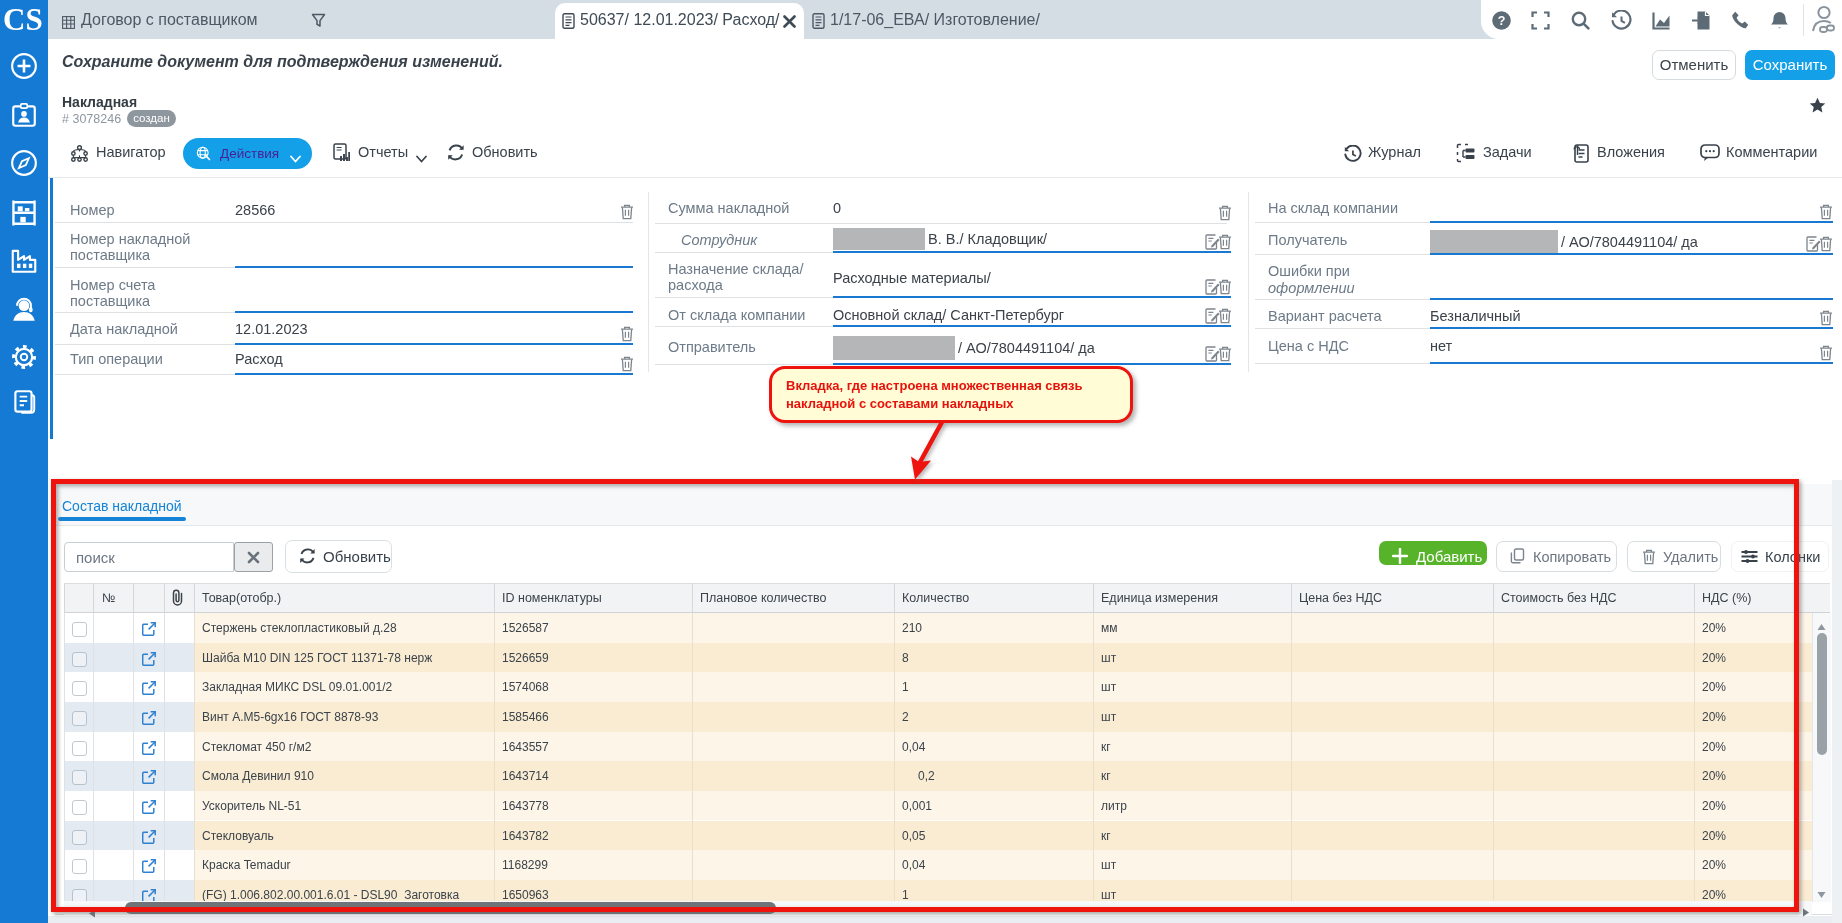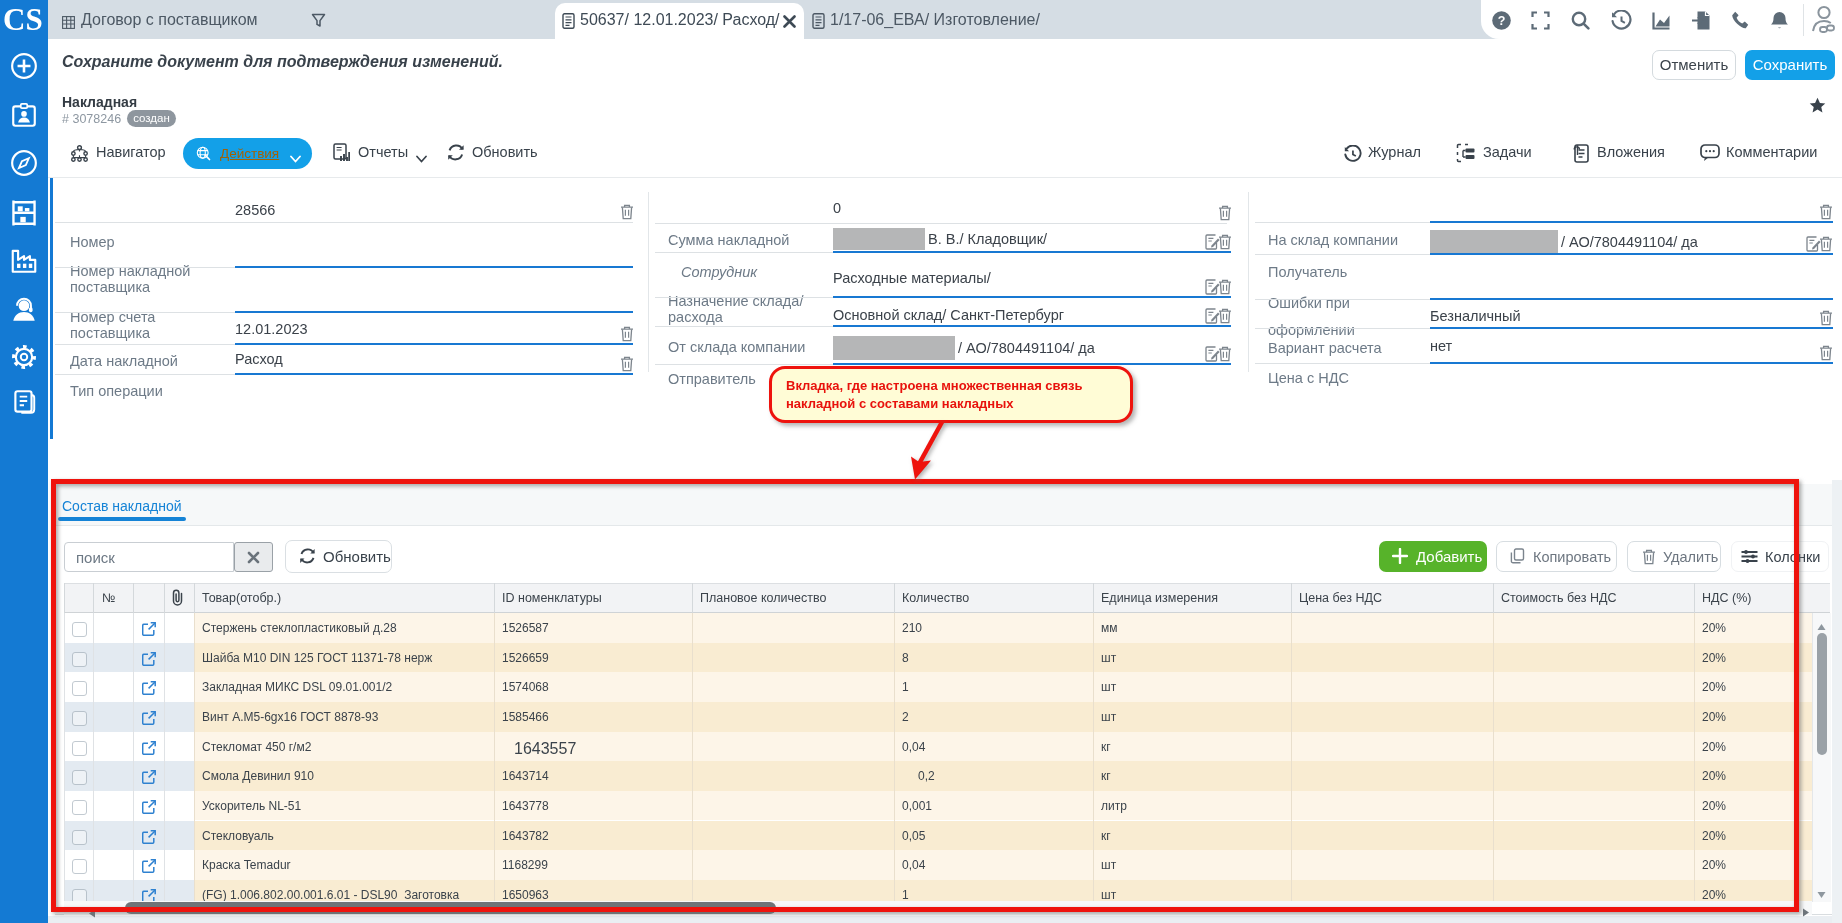--- a/index.html
+++ b/index.html
@@ -1,18 +1,18 @@
 <!DOCTYPE html>
 <html><head><meta charset="utf-8">
 <style>
 * { margin:0; padding:0; box-sizing:border-box; }
 html,body { width:1842px; height:923px; overflow:hidden; }
 body { font-family:"Liberation Sans", sans-serif; background:#fff; position:relative; }
 .abs { position:absolute; }
-.lbl { position:absolute; color:#6d7a87; font-size:14.5px; line-height:16px;margin-top:32px; }
+.lbl { position:absolute; color:#6d7a87; font-size:14.5px; line-height:16px; }
 .val { position:absolute; color:#3b424a; font-size:14.5px; }
 .gline { position:absolute; height:1px; background:#dde1e4; }
 .bline { position:absolute; height:2px; background:#1878d2; }
 .censor { position:absolute; background:#b5b6b7; }
 .vdiv { position:absolute; width:1px; background:#e2e6e9; }
 </style></head>
 <body>
 
 <div class="abs" style="left:0;top:0;width:48px;height:923px;background:#147ad3;"></div>
 <div class="abs" style="left:3px;top:2px;width:45px;color:#fff;font-family:'Liberation Serif',serif;font-weight:bold;font-size:31px;">CS</div>
@@ -151,21 +151,21 @@
 <div class="abs" style="left:96px;top:144px;font-size:14.5px;color:#39424b;">Навигатор</div>
 <div class="abs" style="left:183px;top:138px;width:129px;height:31px;background:#13a0e8;border-radius:16px;"></div>
 <div class="abs" style="left:196px;top:146px;width:15px;height:15px;"><svg width="15" height="15" viewBox="0 0 15 15">
       <g fill="none" stroke="#fff" stroke-width="1.1">
         <circle cx="6.7" cy="6.7" r="5.4"></circle>
         <ellipse cx="6.7" cy="6.7" rx="2.6" ry="5.4"></ellipse>
         <path d="M1.6 4.6h10.2M1.6 8.8h10.2"></path>
       </g>
       <path d="M9.2 9.2l4.3 4.3" stroke="#fff" stroke-width="1.7" stroke-linecap="round"></path>
     </svg></div>
-<div class="abs" style="left:220px;top:146px;font-size:13.5px;color:#a16207;text-decoration:underline;">Действия</div>
+<div class="abs" style="left:220px;top:146px;font-size:13.5px;color:#4c1d95;">Действия</div>
 <div class="abs" style="left:290px;top:149px;width:11px;height:8px;"><svg width="11" height="8" viewBox="0 0 11 8">
       <path d="M1 1.5l4.5 5 4.5-5" fill="none" stroke="#fff" stroke-width="1.8" stroke-linecap="round"></path>
     </svg></div>
 <div class="abs" style="left:333px;top:143px;width:17px;height:19px;"><svg width="17" height="19" viewBox="0 0 17 19">
       <rect x="1" y="1" width="12" height="15" rx="1.5" fill="none" stroke="#39424b" stroke-width="1.5"></rect>
       <path d="M3.6 4.5h5M3.6 7h5" stroke="#39424b" stroke-width="1.2"></path>
       <path d="M8 18v-5M11 18v-7M14 18v-4M16.2 18V9" stroke="#39424b" stroke-width="1.9"></path>
     </svg></div>
 <div class="abs" style="left:358px;top:144px;font-size:14.5px;color:#39424b;">Отчеты</div>
 <div class="abs" style="left:416px;top:149px;width:11px;height:8px;"><svg width="11" height="8" viewBox="0 0 11 8">
@@ -327,21 +327,21 @@
       <path d="M10.5 1H2a1 1 0 0 0-1 1v12a1 1 0 0 0 1 1h8.5a1 1 0 0 0 1-1V9" fill="none" stroke="#7d858d" stroke-width="1.3"></path>
       <path d="M3.4 4.4h5M3.4 7h3.4" stroke="#7d858d" stroke-width="1.2"></path>
       <path d="M6.5 11.5l6.5-7 1.6 1.5-6.6 7-2 .6z" fill="#7d858d"></path>
     </svg></div>
 <div class="abs" style="left:1819px;top:236px;width:14px;height:16px;"><svg width="14" height="16" viewBox="0 0 14 16">
       <path d="M1 3.2h12M4.6 3V1.4h4.8V3" fill="none" stroke="#7d858d" stroke-width="1.3"></path>
       <path d="M2.4 3.4l.8 11.2h7.6l.8-11.2" fill="none" stroke="#7d858d" stroke-width="1.3"></path>
       <path d="M5.4 5.8v6M8.6 5.8v6" stroke="#7d858d" stroke-width="1.2"></path>
     </svg></div>
 <div class="lbl" style="left:1268px;top:263px;">Ошибки при</div>
-<div class="lbl" style="left:1268px;top:290px;">оформлении</div>
+<div class="lbl" style="left:1268px;top:280px;font-style:italic;">оформлении</div>
 <div class="gline" style="left:1255px;top:299px;width:175px;"></div>
 <div class="bline" style="left:1430px;top:298px;width:403px;"></div>
 <div class="lbl" style="left:1268px;top:308px;">Вариант расчета</div>
 <div class="val" style="left:1430px;top:308px;">Безналичный</div>
 <div class="gline" style="left:1255px;top:328px;width:175px;"></div>
 <div class="bline" style="left:1430px;top:327px;width:403px;"></div>
 <div class="abs" style="left:1819px;top:310px;width:14px;height:16px;"><svg width="14" height="16" viewBox="0 0 14 16">
       <path d="M1 3.2h12M4.6 3V1.4h4.8V3" fill="none" stroke="#7d858d" stroke-width="1.3"></path>
       <path d="M2.4 3.4l.8 11.2h7.6l.8-11.2" fill="none" stroke="#7d858d" stroke-width="1.3"></path>
       <path d="M5.4 5.8v6M8.6 5.8v6" stroke="#7d858d" stroke-width="1.2"></path>
@@ -369,21 +369,21 @@
 <div class="abs" style="left:247px;top:550px;width:13px;height:13px;"><svg width="13" height="13" viewBox="0 0 13 13">
       <path d="M2 2l9 9M11 2l-9 9" stroke="#6a737b" stroke-width="2.6" stroke-linecap="round"></path>
     </svg></div>
 <div class="abs" style="left:285px;top:540px;width:107px;height:33px;background:#fff;border:1px solid #dadfe3;border-radius:7px;"></div>
 <div class="abs" style="left:299px;top:548px;width:17px;height:16px;"><svg width="17" height="16" viewBox="0 0 17 16">
       <path d="M14.6 4.9A6.6 6.6 0 0 0 2.5 6M2.4 10.9a6.6 6.6 0 0 0 12.1-1" fill="none" stroke="#39424b" stroke-width="1.9"></path>
       <path d="M15.6 1.1v4.3h-4.3z" fill="#39424b"></path>
       <path d="M1.2 14.9v-4.3h4.3z" fill="#39424b"></path>
     </svg></div>
 <div class="abs" style="left:323px;top:548px;font-size:15px;color:#39424b;">Обновить</div>
-<div class="abs" style="left:1379px;top:541px;width:108px;height:31px;background:#57b32a;border-radius:7px;color:#fff;font-size:15px;line-height:31px;text-align:left;padding-left:37px;">Добавить</div>
+<div class="abs" style="left:1379px;top:541px;width:108px;height:24px;background:#57b32a;border-radius:7px;color:#fff;font-size:15px;line-height:31px;text-align:left;padding-left:37px;">Добавить</div>
 <div class="abs" style="left:1392px;top:548px;width:16px;height:16px;"><svg width="16" height="16" viewBox="0 0 16 16">
       <path d="M8 1v14M1 8h14" stroke="#fff" stroke-width="2.4" stroke-linecap="round"></path>
     </svg></div>
 <div class="abs" style="left:1496px;top:541px;width:121px;height:31px;background:#fff;border:1px solid #d7dde1;border-radius:7px;"></div>
 <div class="abs" style="left:1510px;top:548px;width:15px;height:16px;"><svg width="15" height="16" viewBox="0 0 15 16">
       <rect x="4.5" y="1" width="9" height="11" rx="1.5" fill="none" stroke="#7b848d" stroke-width="1.4"></rect>
       <path d="M10.5 14.8H3a1.6 1.6 0 0 1-1.6-1.6V4.4" fill="none" stroke="#7b848d" stroke-width="1.4"></path>
     </svg></div>
 <div class="abs" style="left:1533px;top:549px;font-size:14.5px;color:#6d7680;">Копировать</div>
 <div class="abs" style="left:1627px;top:541px;width:94px;height:31px;background:#fff;border:1px solid #d7dde1;border-radius:7px;"></div>
@@ -487,21 +487,21 @@
 <div class="abs" style="left:0;top:118.6px;width:1748px;height:1px;background:#e6e8ea;"></div>
 <div class="abs" style="left:0;top:118.6px;width:130px;height:29.6px;background:#fff;"></div>
 <div class="abs" style="left:130px;top:118.6px;width:1618px;height:29.6px;background:#fdf5e8;"></div>
 <div class="abs" style="left:8px;top:127.6px;width:15px;height:15px;border:1px solid #c2cad1;border-radius:3px;background:#fff;"></div>
 <div class="abs" style="left:78px;top:127.6px;width:14px;height:14px;"><svg width="14" height="14" viewBox="0 0 14 14">
         <path d="M11.8 8v4a1.3 1.3 0 0 1-1.3 1.3H2A1.3 1.3 0 0 1 0.7 12V3.5A1.3 1.3 0 0 1 2 2.2h4" fill="none" stroke="#2e81d0" stroke-width="1.5"></path>
         <path d="M8.7 0.8H13.2v4.5" fill="none" stroke="#2e81d0" stroke-width="1.5"></path>
         <path d="M13 1L6.6 7.4" stroke="#2e81d0" stroke-width="1.5"></path>
       </svg></div>
 <div class="abs" style="left:138px;top:126.6px;font-size:12px;color:#3b434b;">Стекломат 450 г/м2</div>
-<div class="abs" style="left:438px;top:126.6px;font-size:16px;color:#3b434b;margin-left:12px;">1643557</div>
+<div class="abs" style="left:438px;top:126.6px;font-size:12px;color:#3b434b;">1643557</div>
 <div class="abs" style="left:838px;top:126.6px;font-size:12px;color:#3b434b;">0,04</div>
 <div class="abs" style="left:1037px;top:126.6px;font-size:12px;color:#3b434b;">кг</div>
 <div class="abs" style="left:1638px;top:126.6px;font-size:12px;color:#3b434b;">20%</div>
 <div class="abs" style="left:0;top:148.3px;width:1748px;height:1px;background:#e6e8ea;"></div>
 <div class="abs" style="left:0;top:148.2px;width:130px;height:29.6px;background:#e3eaf1;"></div>
 <div class="abs" style="left:130px;top:148.2px;width:1618px;height:29.6px;background:#f9ecd2;"></div>
 <div class="abs" style="left:8px;top:157.2px;width:15px;height:15px;border:1px solid #b8c2cb;border-radius:3px;background:#eef2f6;"></div>
 <div class="abs" style="left:78px;top:157.2px;width:14px;height:14px;"><svg width="14" height="14" viewBox="0 0 14 14">
         <path d="M11.8 8v4a1.3 1.3 0 0 1-1.3 1.3H2A1.3 1.3 0 0 1 0.7 12V3.5A1.3 1.3 0 0 1 2 2.2h4" fill="none" stroke="#2e81d0" stroke-width="1.5"></path>
         <path d="M8.7 0.8H13.2v4.5" fill="none" stroke="#2e81d0" stroke-width="1.5"></path>

